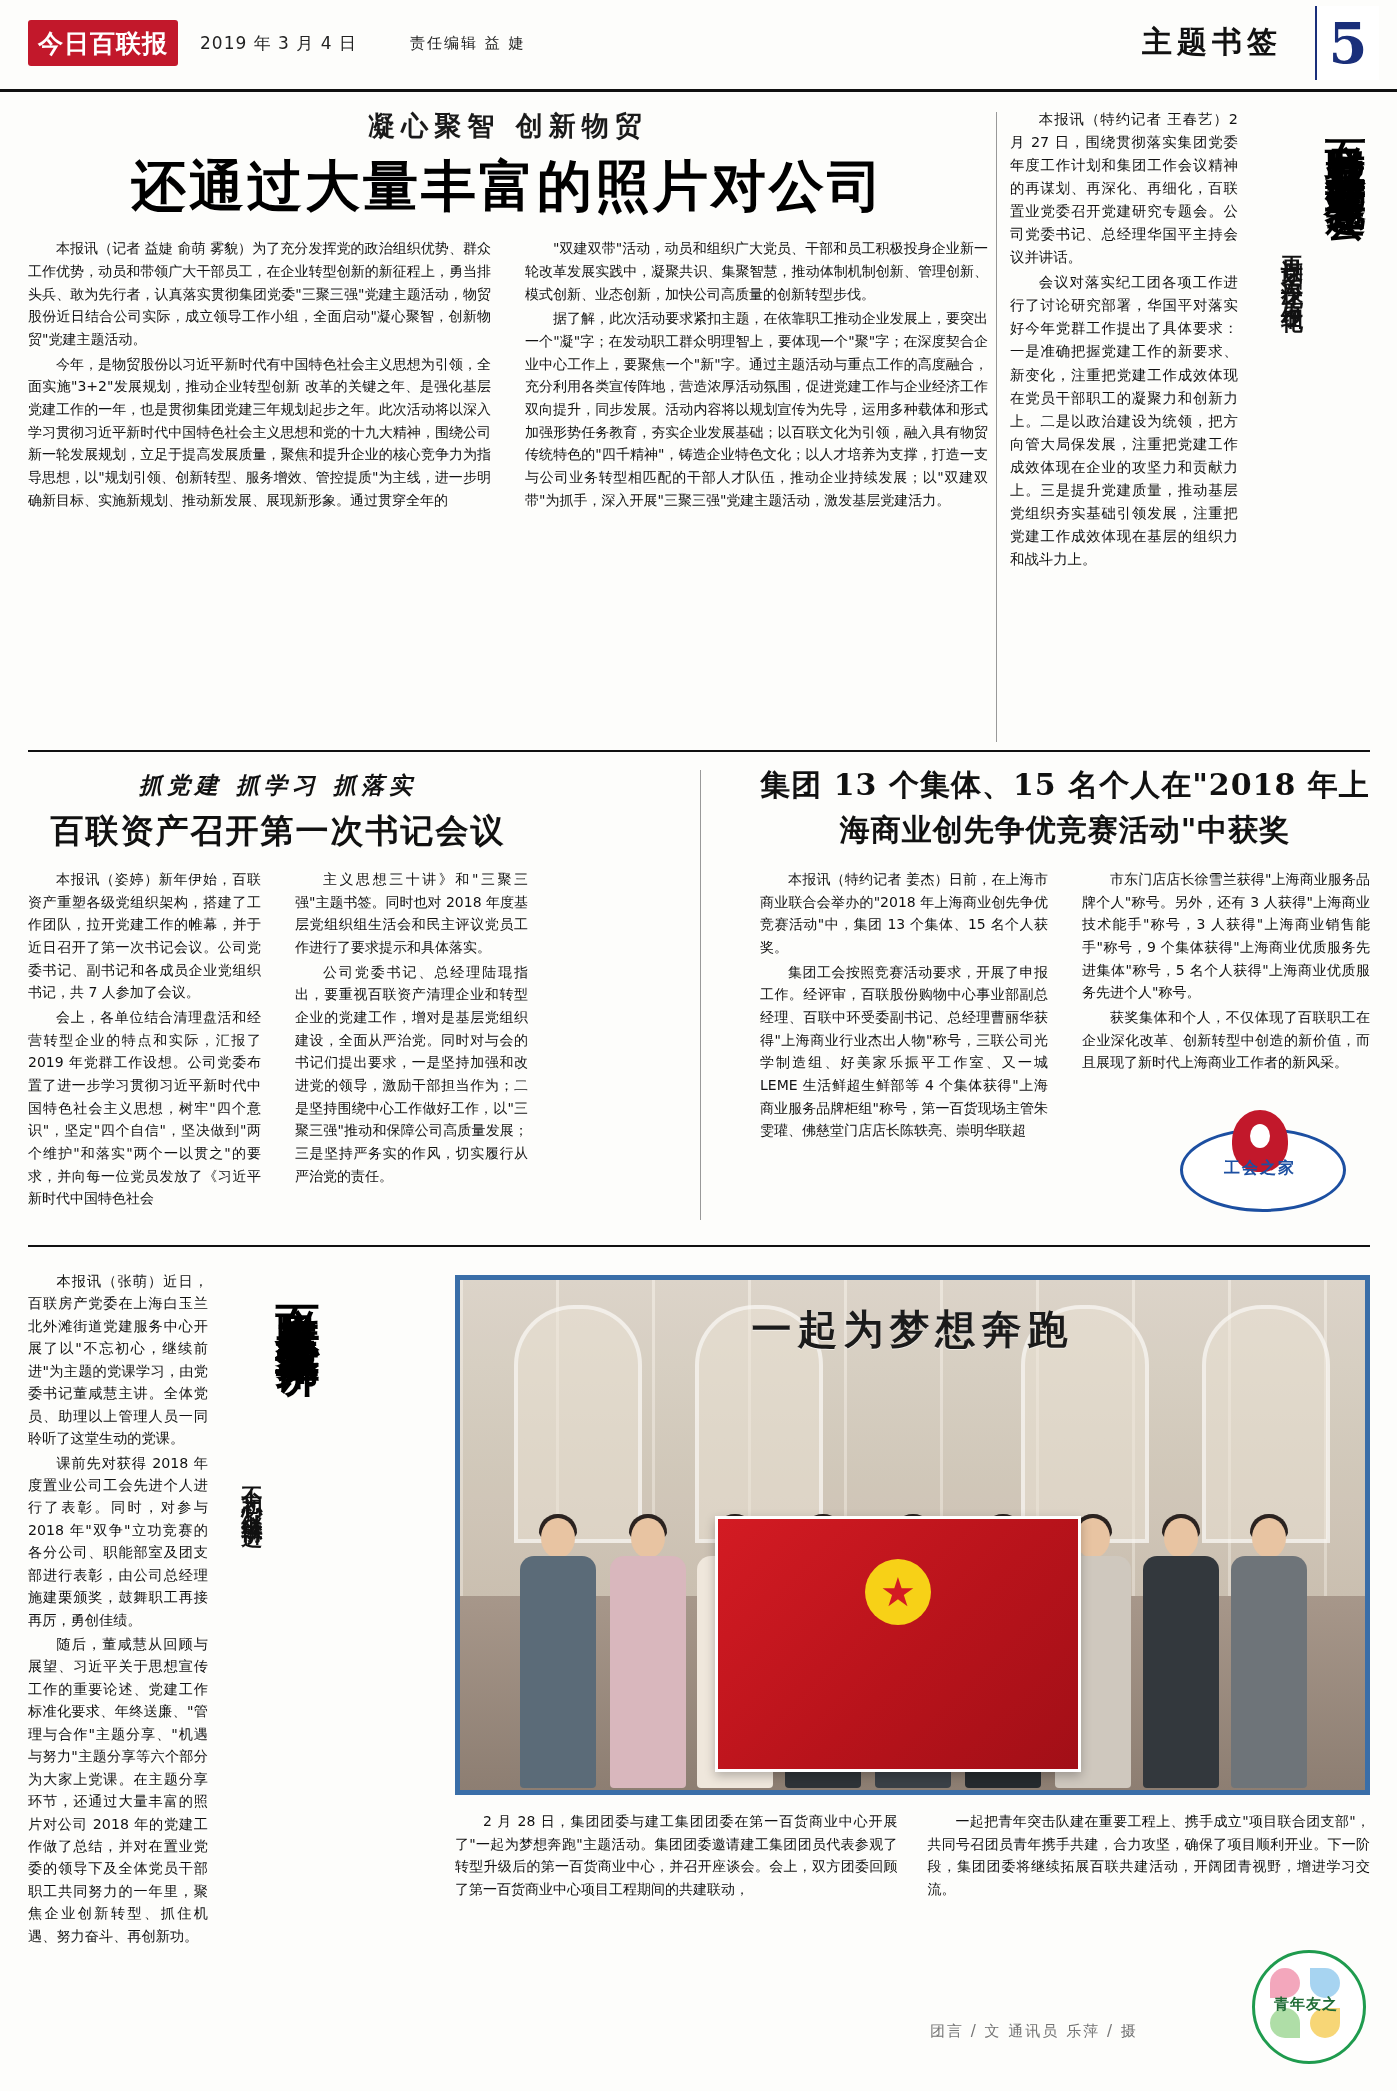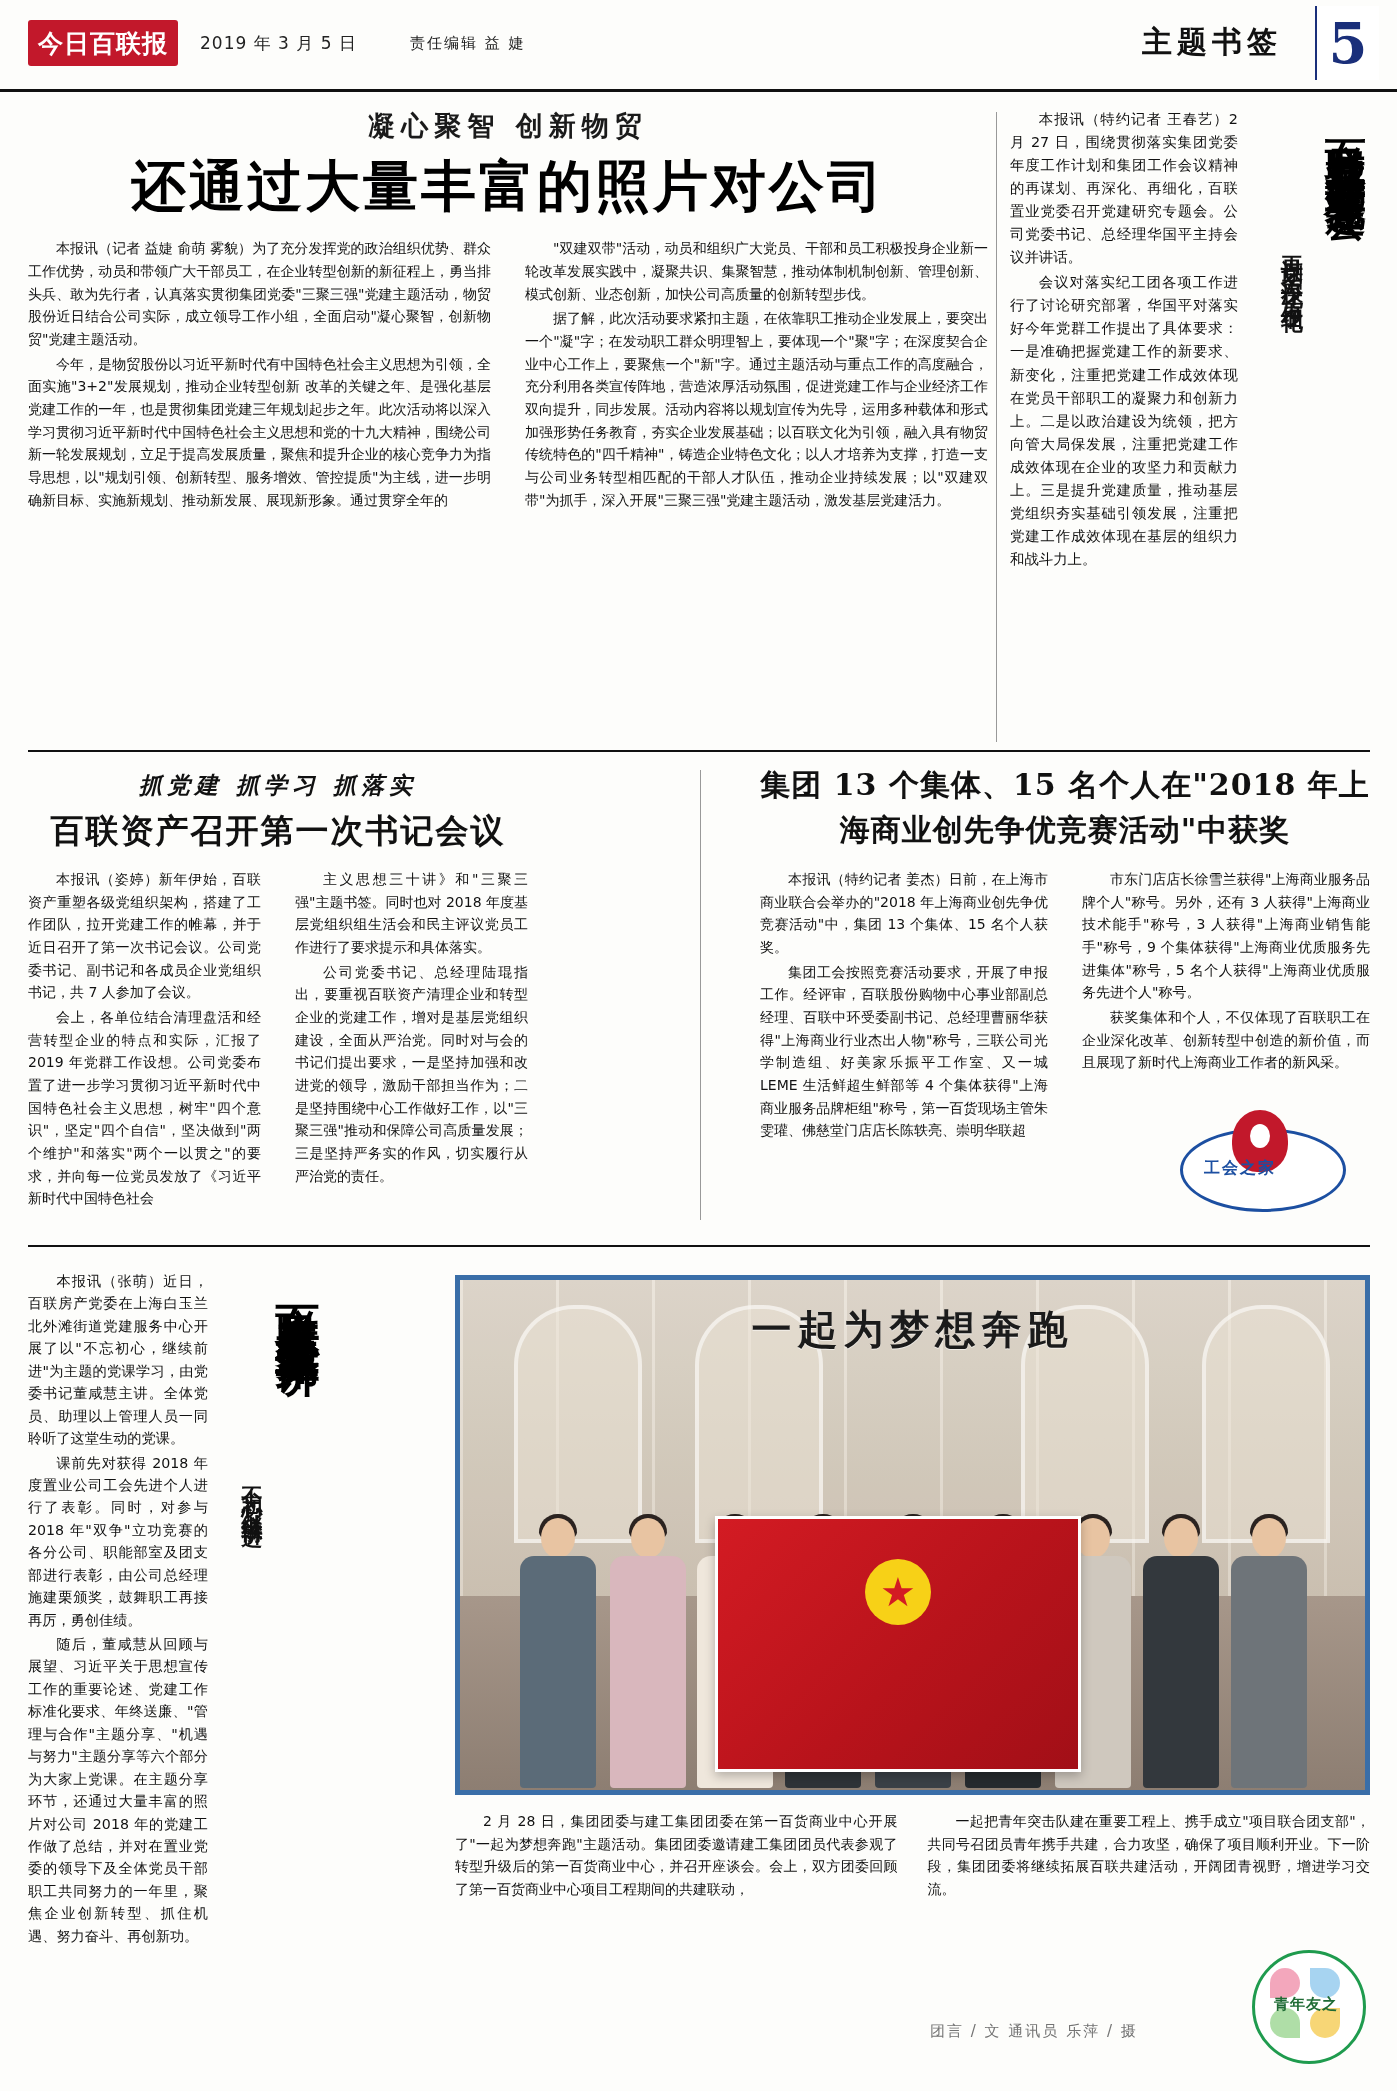--- a/index.html
+++ b/index.html
@@ -235,21 +235,21 @@
     position: absolute;
     left: 70px; top: 14px;
     width: 20px; height: 24px;
     background: #fff;
     border-radius: 50%;
   }
   .emblem-label {
     position: absolute;
     left: 24px; top: 48px;
     width: 112px;
-    text-align: left;
+    text-align: center;
     font-family: "DejaVu Serif", "Liberation Serif", serif;
     font-size: 16px;
     font-weight: bold;
     color: #1c4fa1;
     letter-spacing: 2px;
   }
 
   
   .story-bottom {
     position: absolute;
@@ -438,21 +438,21 @@
 </style>
 </head>
 <body>
 
 <div id="page">
 
   <div class="masthead">
     <div class="logo-box">
       <span class="logo-text">今日百联报</span>
     </div>
-    <div class="masthead-date">2019 年 3 月 5 日</div>
+    <div class="masthead-date">2019 年 3 月 4 日</div>
     <div class="masthead-editor">责任编辑  益  婕</div>
     <div class="masthead-section">主题书签</div>
     <div class="page-number-box">
       <span class="page-number">5</span>
     </div>
   </div>
 
   <div class="story-main">
     <div class="kicker">凝心聚智  创新物贸</div>
     <div class="headline-main">还通过大量丰富的照片对公司</div>

